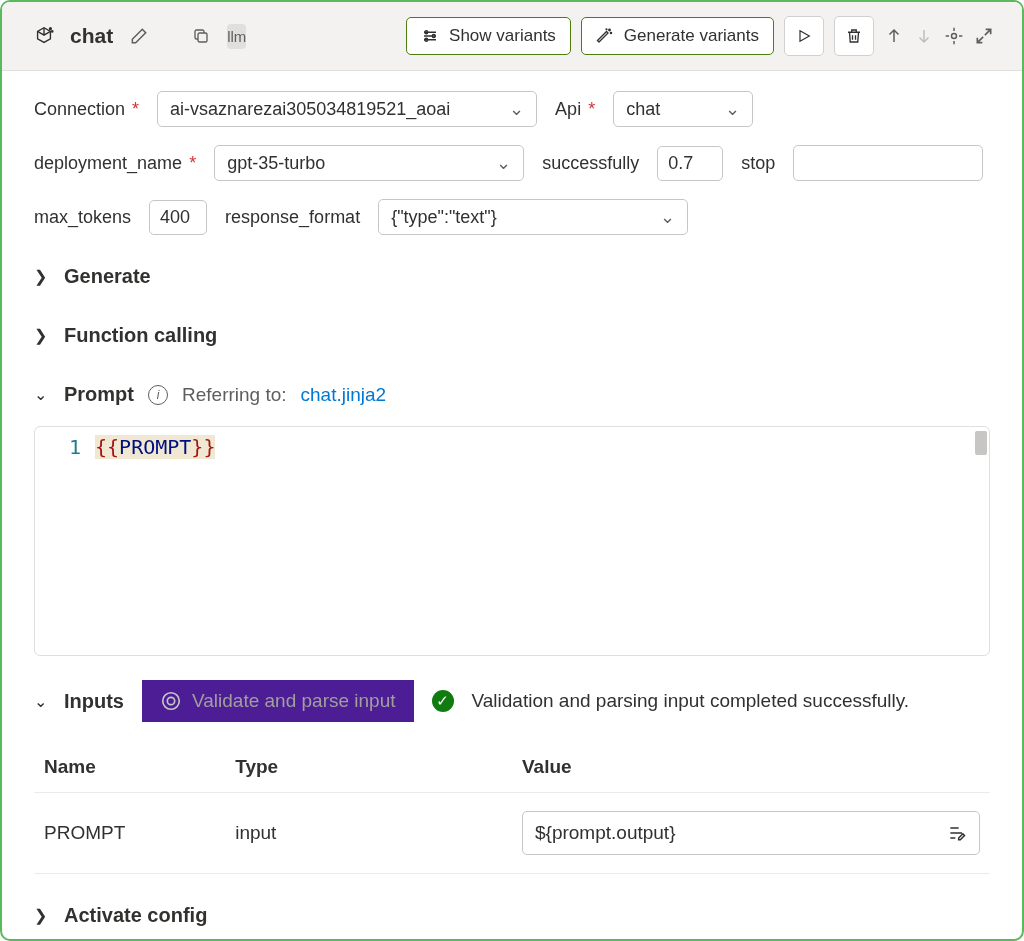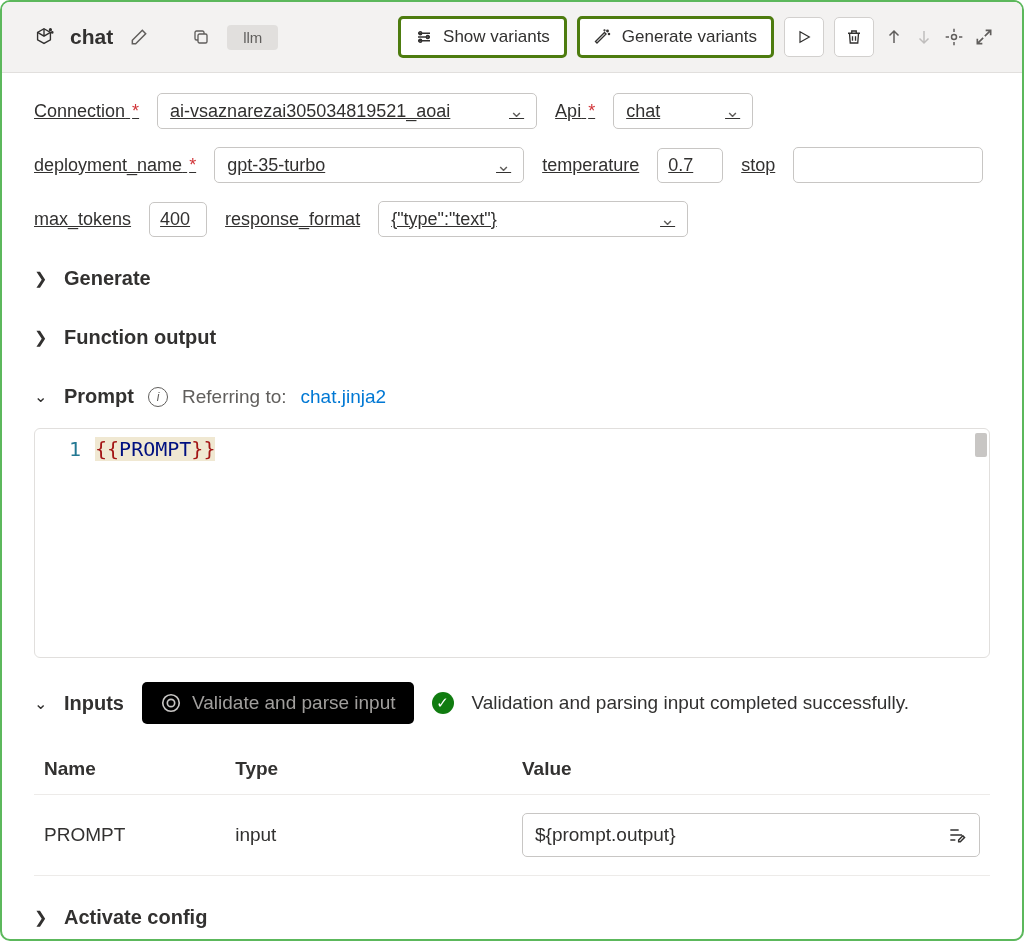--- a/index.html
+++ b/index.html
@@ -3,45 +3,45 @@
   <meta charset="utf-8">
   <style>
     * { box-sizing: border-box; margin: 0; padding: 0; }
     body { font-family: "Segoe UI", -apple-system, sans-serif; font-size: 16px; color: #323130; background: #fff; }
     .container { width: 1024px; height: 941px; border: 2px solid #5cb85c; border-radius: 10px; overflow: hidden; }
     .header { display: flex; align-items: center; padding: 14px 28px; background: #f3f2f1; border-bottom: 1px solid #e1dfdd; }
     .header-left { display: flex; align-items: center; gap: 12px; flex: 1; }
     .header-right { display: flex; align-items: center; gap: 10px; }
     .node-title { font-weight: 700; font-size: 21px; }
     .icon-btn { width: 28px; height: 28px; display: inline-flex; align-items: center; justify-content: center; cursor: pointer; }
-    .tag { background: #e1dfdd; color: #605e5c; border-radius: 4px; padding: 4px 16px; font-size: 15px; }
-    .btn { display: inline-flex; align-items: center; gap: 10px; border: 3px solid #4d7c0f; background: #fff; border-radius: 5px; padding: 8px 14px; cursor: pointer; font-size: 17px; }
+    .tag { background: #e1dfdd; color: #605e5c; border-radius: 4px; padding: 4px 0; font-size: 15px; }
+    .btn { display: inline-flex; align-items: center; gap: 10px; border: 1px solid #4d7c0f; background: #fff; border-radius: 5px; padding: 8px 14px; cursor: pointer; font-size: 17px; }
     .btn-icon { border: 1px solid #d2d0ce; background: #fff; border-radius: 5px; width: 40px; height: 40px; display: inline-flex; align-items: center; justify-content: center; cursor: pointer; }
     .toolbar-icon { width: 20px; height: 20px; display: inline-flex; align-items: center; justify-content: center; cursor: pointer; color: #605e5c; }
     .body { padding: 20px 32px; }
-    .form-row { display: flex; align-items: center; flex-wrap: wrap; gap: 18px; margin-bottom: 18px; text-decoration: underline; }
+    .form-row { display: flex; align-items: center; flex-wrap: wrap; gap: 18px; margin-bottom: 18px; }
     .field-label { font-size: 18px; color: #323130; }
     .required { color: #d13438; margin-left: 2px; }
     .dropdown { display: flex; align-items: center; justify-content: space-between; border: 1px solid #c8c6c4; border-radius: 5px; padding: 6px 12px; font-size: 18px; min-width: 100px; cursor: pointer; background: #fff; }
     .chevron { margin-left: 12px; color: #605e5c; }
     .text-input { border: 1px solid #c8c6c4; border-radius: 5px; padding: 6px 10px; font-size: 18px; background: #fff; }
     .section { margin: 24px 0; }
     .section-header { display: flex; align-items: center; gap: 14px; cursor: pointer; padding: 6px 0; }
     .section-title { font-weight: 700; font-size: 20px; }
     .chev { width: 16px; font-size: 16px; }
     .info-icon { width: 20px; height: 20px; border: 1.5px solid #605e5c; border-radius: 50%; display: inline-flex; align-items: center; justify-content: center; font-size: 12px; font-style: italic; color: #605e5c; }
     .referring { font-size: 19px; color: #605e5c; }
     .link { color: #0078d4; cursor: pointer; }
     .code-editor { border: 1px solid #e1dfdd; border-radius: 6px; height: 230px; display: flex; font-family: "Consolas", monospace; font-size: 20px; margin-top: 14px; position: relative; }
     .gutter { width: 60px; text-align: right; padding: 8px 14px 8px 8px; color: #237893; }
     .code { flex: 1; padding: 8px 0; }
     .brace { color: #a31515; background: #f0e8d2; }
     .var { color: #001080; background: #f0e8d2; }
     .scroll-thumb { position: absolute; right: 2px; top: 4px; width: 12px; height: 24px; background: #c8c6c4; border-radius: 2px; }
-    .validate-btn { display: inline-flex; align-items: center; gap: 10px; background: #000000; color: #a19f9d; border-radius: 5px; padding: 10px 18px; font-size: 19px; cursor: default; }
+    .validate-btn { display: inline-flex; align-items: center; gap: 10px; background: #4c1d95; color: #a19f9d; border-radius: 0; padding: 10px 18px; font-size: 19px; cursor: default; }
     .check-circle { width: 22px; height: 22px; background: #107c10; border-radius: 50%; display: inline-flex; align-items: center; justify-content: center; color: #fff; font-size: 15px; }
     .status-text { font-size: 19px; }
     .inputs-row { display: flex; align-items: center; gap: 18px; margin-bottom: 20px; }
     .table { width: 100%; border-collapse: collapse; }
     .table th { text-align: left; font-weight: 700; font-size: 19px; padding: 14px 10px; border-bottom: 1px solid #edebe9; }
     .table td { padding: 18px 10px; font-size: 19px; border-bottom: 1px solid #edebe9; }
     .value-input { border: 1px solid #c8c6c4; border-radius: 5px; padding: 10px 12px; font-size: 19px; width: 100%; display: flex; align-items: center; justify-content: space-between; background: #fff; }
     svg { display: block; }
   </style>
 </head>
@@ -141,21 +141,21 @@
         <span class="chevron">⌄</span>
       </div>
     </div>
 
     <div class="form-row">
       <span class="field-label"><span>deployment_name</span> <span class="required">*</span></span>
       <div class="dropdown" style="width:310px">
         <span>gpt-35-turbo</span>
         <span class="chevron">⌄</span>
       </div>
-      <span class="field-label">temperature</span>
+      <span class="field-label">successfully</span>
       <div class="text-input" style="width:66px"><span>0.7</span></div>
       <span class="field-label">stop</span>
       <div class="text-input" style="width:190px;height:36px"><span></span></div>
     </div>
 
     <div class="form-row">
       <span class="field-label">max_tokens</span>
       <div class="text-input" style="width:58px"><span>400</span></div>
       <span class="field-label">response_format</span>
       <div class="dropdown" style="width:310px">
@@ -167,21 +167,21 @@
     <div class="section">
       <div class="section-header">
         <span class="chev">❯</span>
         <span class="section-title">Generate</span>
       </div>
     </div>
 
     <div class="section">
       <div class="section-header">
         <span class="chev">❯</span>
-        <span class="section-title">Function output</span>
+        <span class="section-title">Function calling</span>
       </div>
     </div>
 
     <div class="section">
       <div class="section-header">
         <span class="chev">⌄</span>
         <span class="section-title">Prompt</span>
         <span class="info-icon">i</span>
         <span class="referring">Referring to:</span>
         <span class="referring link">chat.jinja2</span>

